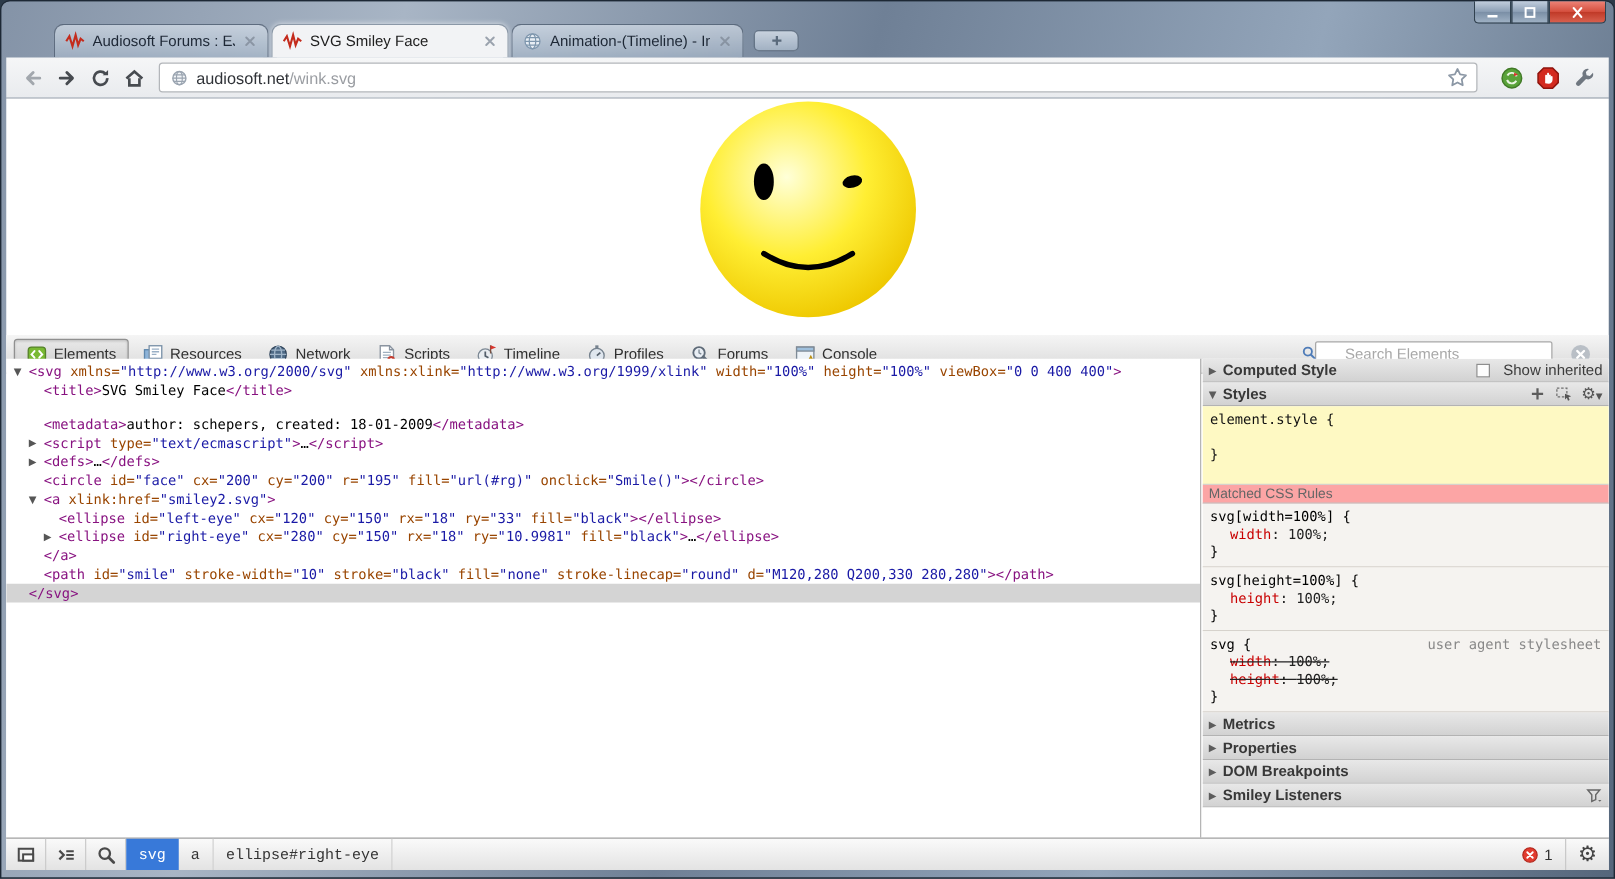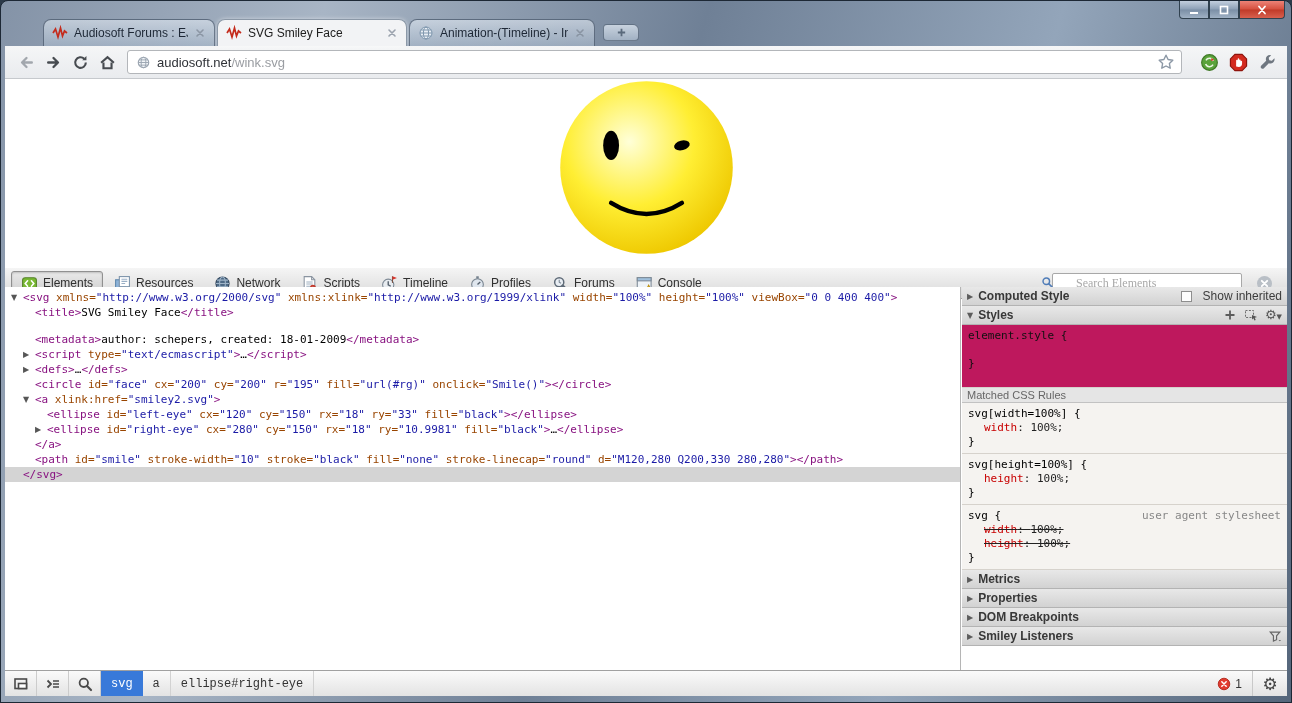--- a/index.html
+++ b/index.html
@@ -62,21 +62,21 @@
     background:linear-gradient(#f5f5f5,#d8d8d8); border-bottom:1px solid #a0a0a0;
     display:flex; align-items:center; padding:0 6px; }
   .dt-tab { display:flex; align-items:center; gap:5px; padding:3px 9px; margin-right:1px;
     font-size:12px; color:#303030; border:1px solid transparent; border-radius:3px; }
   .dt-tab.active { border-color:#909090; background:linear-gradient(#e9e9e9,#cdcdcd);
     box-shadow:inset 0 1px 2px rgba(0,0,0,.18); }
   .dt-tab svg { width:17px; height:17px; }
   .dt-search-wrap { margin-left:auto; position:relative; }
   .dt-search-wrap svg { position:absolute; left:5px; top:3px; width:13px; height:13px; }
   .dt-search { width:190px; height:20px; border:1px solid #a8a8a8; border-radius:2px;
-    font-family:Liberation Serif, serif; font-size:12px; padding:0 4px 0 23px; color:#333;margin-left:16px; }
+    font-family:Liberation Sans, sans-serif; font-size:12px; padding:0 4px 0 23px; color:#333;margin-left:16px; }
   .dt-search::placeholder { color:#a8a8a8; }
   .dt-close { width:17px; height:17px; margin:0 8px 0 14px; }
 
   .dt-body { position:absolute; top:31px; bottom:26px; left:0; right:0; }
   .dt-code { position:absolute; left:0; top:0; bottom:0; width:956px; background:#fff;
     border-right:1px solid #b5b5b5; overflow:hidden; padding-top:3px;
     font-family:"DejaVu Sans Mono","Liberation Mono",monospace; font-size:11px; }
   .code-line { height:15px; line-height:15px; white-space:nowrap; }
   .code-line.selected { background:#d4d4d4; }
   .code-arrow { display:inline-block; width:12px; margin-left:-12px; font-size:8px; color:#565656;
@@ -95,23 +95,23 @@
     font-size:12px; font-weight:bold; color:#383838; }
   .side-header .tri { font-size:8px; color:#5c5c5c; margin-right:5px; font-family:"DejaVu Sans",sans-serif; }
   .side-header .right-box { margin-left:auto; display:flex; align-items:center; gap:7px; }
   .checkbox { width:11px; height:11px; border:1px solid #8e8e8e; background:#fdfdfd; display:inline-block; margin-right:4px; }
   .chk-label { font-size:12px; font-weight:normal; color:#3c3c3c; display:flex; align-items:center; }
   .hdr-icon { width:14px; height:14px; display:inline-flex; }
   .hdr-icon svg { width:14px; height:14px; }
   .gear-glyph { font-family:"DejaVu Sans",sans-serif; font-size:13px; color:#555; font-weight:normal; line-height:14px; }
   .mini-caret { font-size:7px; color:#555; font-family:"DejaVu Sans",sans-serif; }
 
-  .styles-body { flex:0 0 63px; background:#be185d; border-bottom:1px solid #d6d2cc;
+  .styles-body { flex:0 0 63px; background:#fef9c3; border-bottom:1px solid #d6d2cc;
     font-family:"DejaVu Sans Mono","Liberation Mono",monospace; font-size:11px; padding:4px 6px; line-height:14px; color:#111; }
-  .matched-bar { flex:0 0 15px; background:#e5e5e5; border-bottom:1px solid #c2c2c2;
+  .matched-bar { flex:0 0 15px; background:#fca5a5; border-bottom:1px solid #c2c2c2;
     font-size:11px; color:#666; padding:0 5px; line-height:14px; }
   .css-rule { background:#f5f3f0; border-bottom:1px solid #d6d2cc; padding:4px 6px;
     font-family:"DejaVu Sans Mono","Liberation Mono",monospace; font-size:11px; line-height:14px; }
   .css-rule .sel-line { display:flex; }
   .css-rule .origin { margin-left:auto; color:#888; }
   .css-prop { padding-left:16px; color:#222; }
   .css-prop .pname { color:#c80000; }
   .css-prop.struck { text-decoration:line-through; }
   .side-fill { flex:1; background:#fff; }
 

